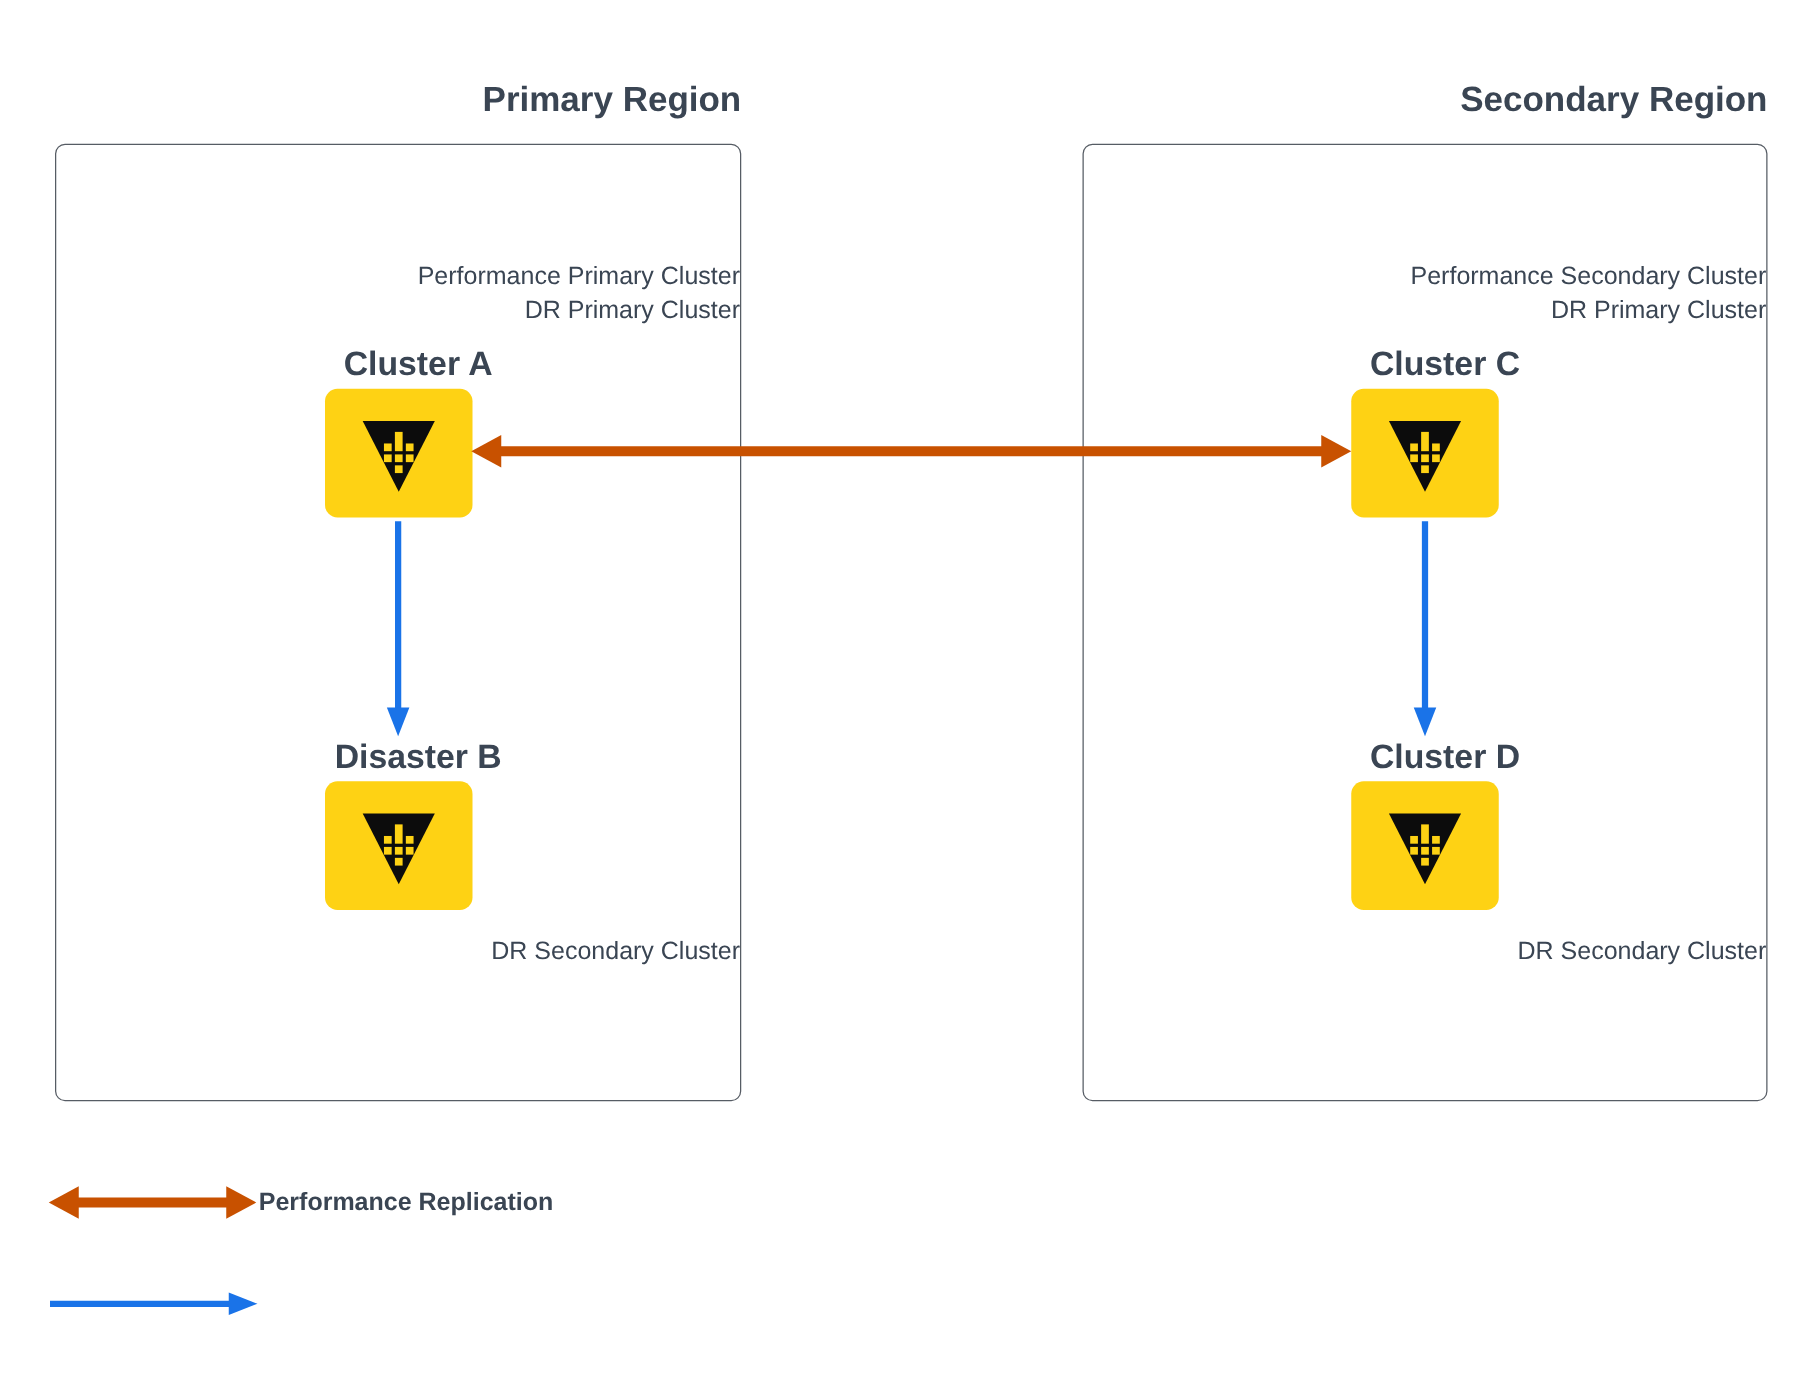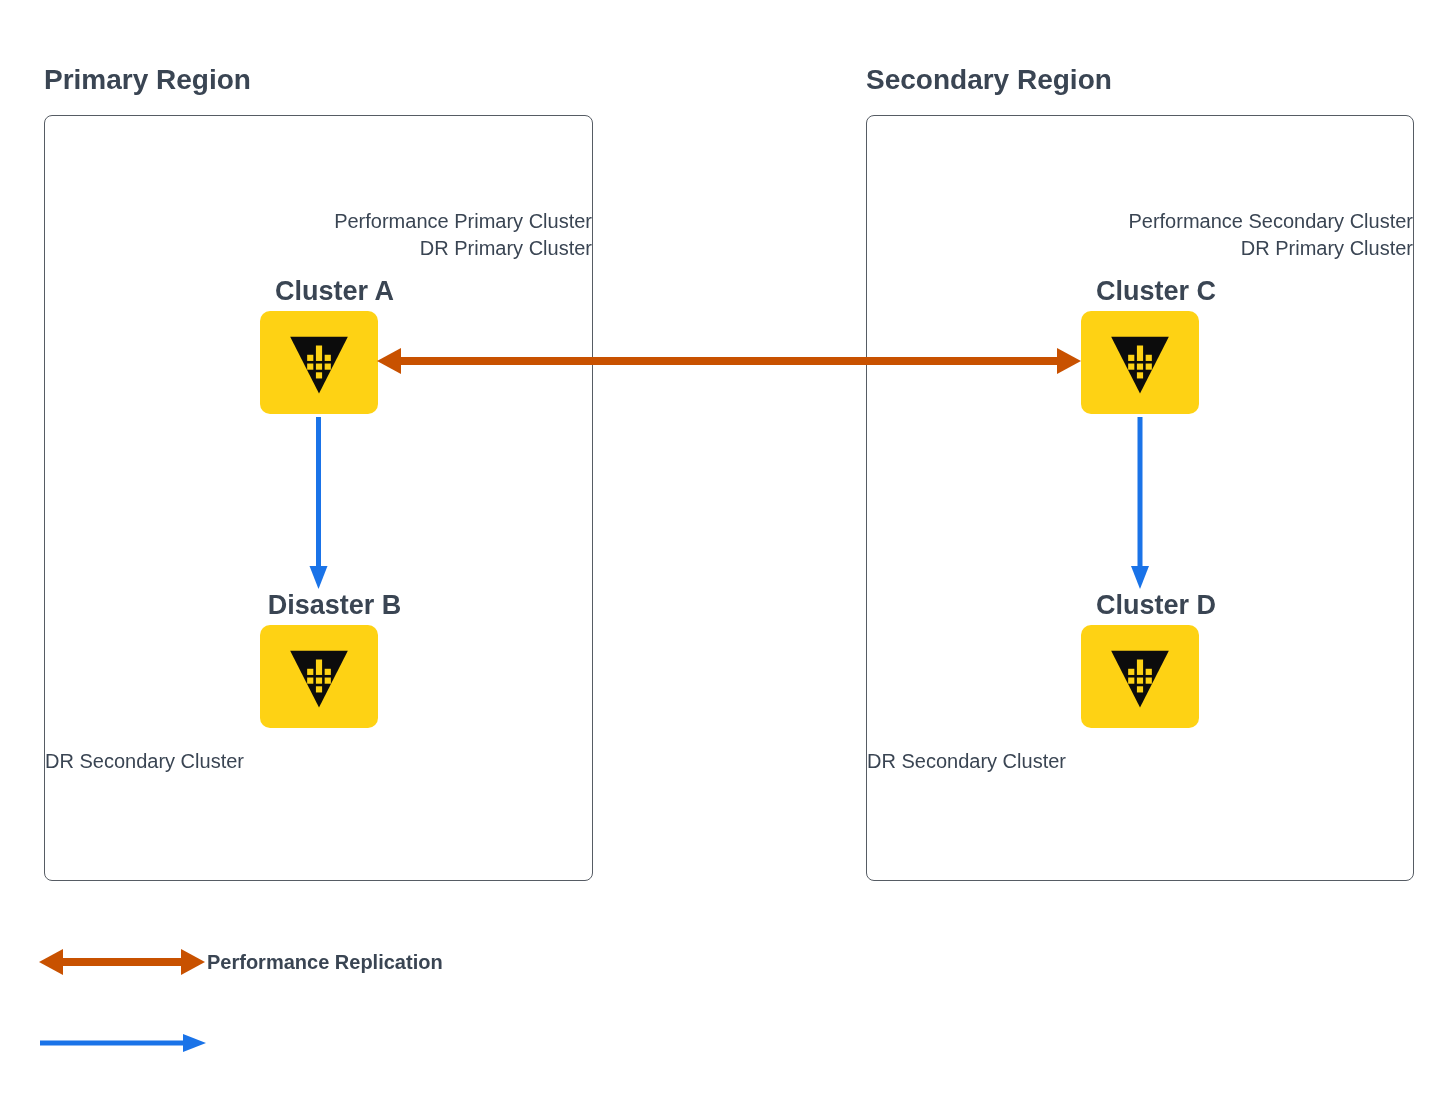--- a/index.html
+++ b/index.html
@@ -10,21 +10,21 @@
     --text-dark:#3A4553;
     --box-border:#565C64;
   }
   html,body{margin:0;padding:0;background:#ffffff;}
   .canvas{
     position:relative;width:1453px;height:1115px;background:#ffffff;
     font-family:"Liberation Sans", sans-serif;color:var(--text-dark);
     overflow:hidden;
   }
   .region-title{
-    position:absolute;top:64px;text-align:left;
+    position:absolute;top:64px;text-align:right;
     font-size:28px;font-weight:bold;color:var(--text-dark);
   }
   .region-box{
     position:absolute;top:115px;height:766px;box-sizing:border-box;
     border:1px solid var(--box-border);border-radius:8px;background:#ffffff;
   }
   .roles{
     position:absolute;top:92px;left:0;width:100%;text-align:right;
     font-size:20px;line-height:27px;color:var(--text-dark);
   }
@@ -37,21 +37,21 @@
   .vault-icon{
     position:absolute;left:calc(50% - 59px);width:118px;height:103px;
     background:var(--vault-yellow);border-radius:10px;
   }
   .top-icon{top:195px;}
   .bottom-icon{top:509px;}
   .vault-icon svg{display:block;width:100%;height:100%;}
   .logo-tri{fill:var(--logo-black);}
   .logo-dot{fill:var(--vault-yellow);}
   .caption{
-    position:absolute;top:632px;left:0;width:100%;text-align:left;
+    position:absolute;top:632px;left:0;width:100%;text-align:right;
     font-size:20px;line-height:27px;color:var(--text-dark);
   }
   .arrows{position:absolute;left:0;top:0;pointer-events:none;}
   .perf-line{stroke:var(--performance-orange);stroke-width:8;}
   .perf-head{fill:var(--performance-orange);}
   .dr-line{stroke:var(--dr-blue);stroke-width:5;}
   .dr-head{fill:var(--dr-blue);}
   .legend-label{
     position:absolute;font-size:20px;font-weight:bold;line-height:27px;
     color:var(--text-dark);

